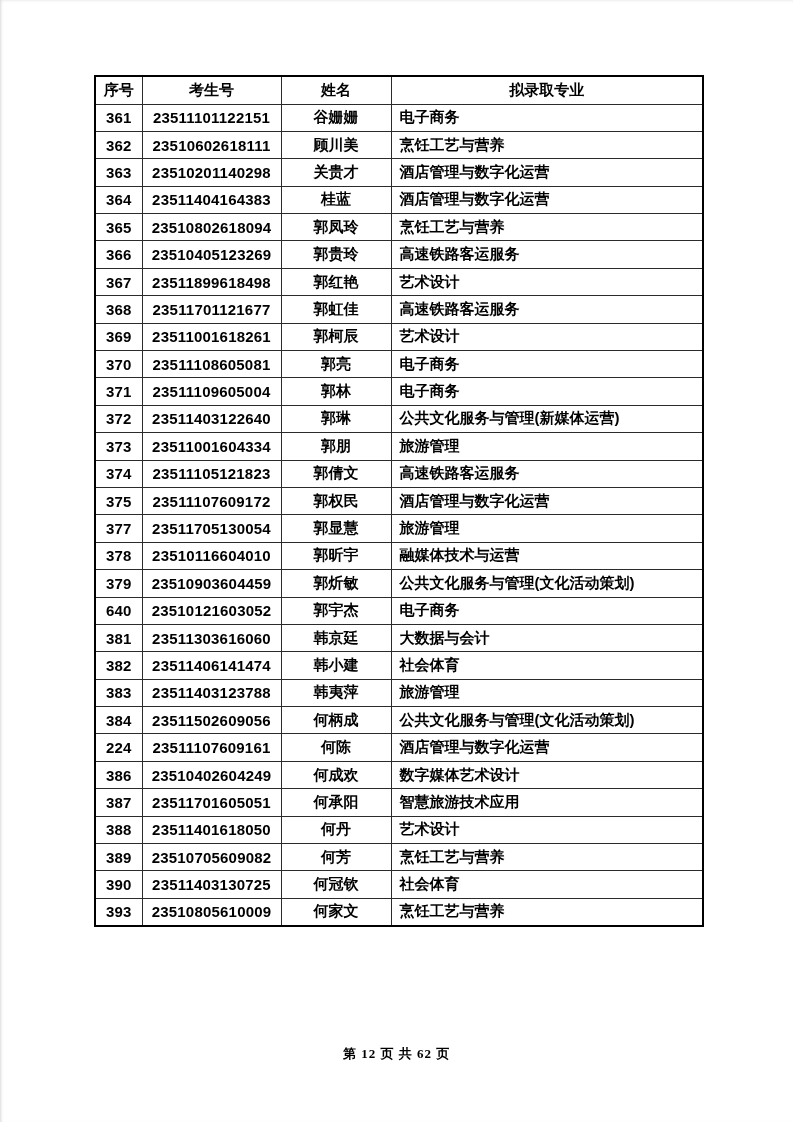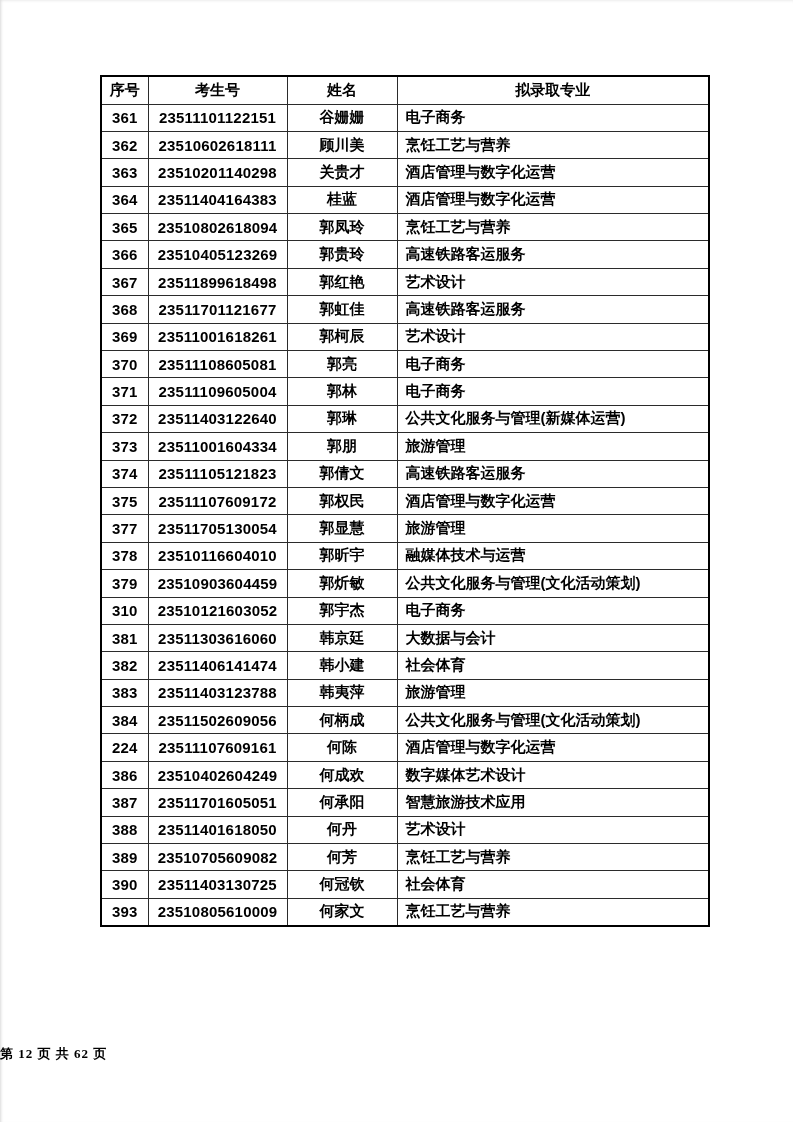--- a/index.html
+++ b/index.html
@@ -16,21 +16,21 @@
     overflow: hidden;
   }
   .page {
     position: absolute;
     inset: 0;
     background: #ffffff;
     box-shadow: inset 3px 0 3px -2px #d9d9d9, inset 0 3px 3px -2px #ededed;
   }
   table.roster {
     position: absolute;
-    left: 100px;
+    left: 94px;
     top: 75px;
     width: 608px;
     border-collapse: collapse;
     table-layout: fixed;
     font-weight: bold;
     font-size: 15px;
     color: #000;
     border: 2px solid #000;
     padding-left: 16px;
   }
@@ -52,20 +52,21 @@
   }
   table.roster td.c0,
   table.roster td.c1 {
     letter-spacing: 0.2px;
   }
   .footer {
     position: absolute;
     left: 0;
     top: 1045px;
     width: 100%;
+    text-align: center;
     font-family: "Liberation Serif", "DejaVu Serif", serif;
     font-weight: bold;
     font-size: 13px;
     letter-spacing: 1px;
     color: #000;
   }
 </style>
 </head>
 <body>
 
@@ -189,21 +190,21 @@
           <td class="c2">郭昕宇</td>
           <td class="c3">融媒体技术与运营</td>
         </tr>
         <tr>
           <td class="c0">379</td>
           <td class="c1">23510903604459</td>
           <td class="c2">郭炘敏</td>
           <td class="c3">公共文化服务与管理(文化活动策划)</td>
         </tr>
         <tr>
-          <td class="c0">310</td>
+          <td class="c0">640</td>
           <td class="c1">23510121603052</td>
           <td class="c2">郭宇杰</td>
           <td class="c3">电子商务</td>
         </tr>
         <tr>
           <td class="c0">381</td>
           <td class="c1">23511303616060</td>
           <td class="c2">韩京廷</td>
           <td class="c3">大数据与会计</td>
         </tr>

